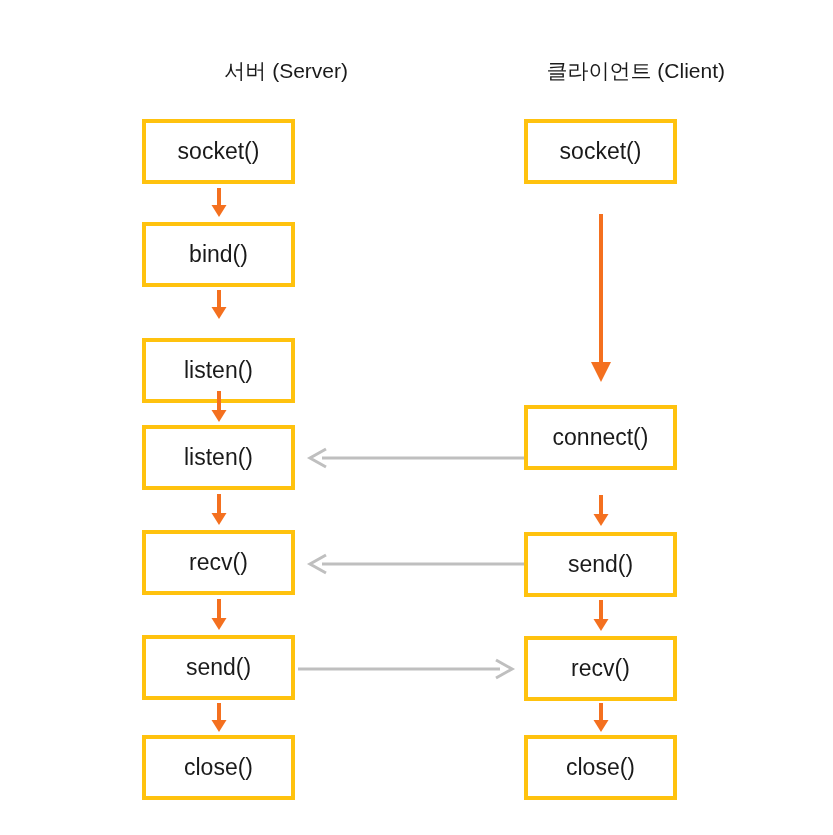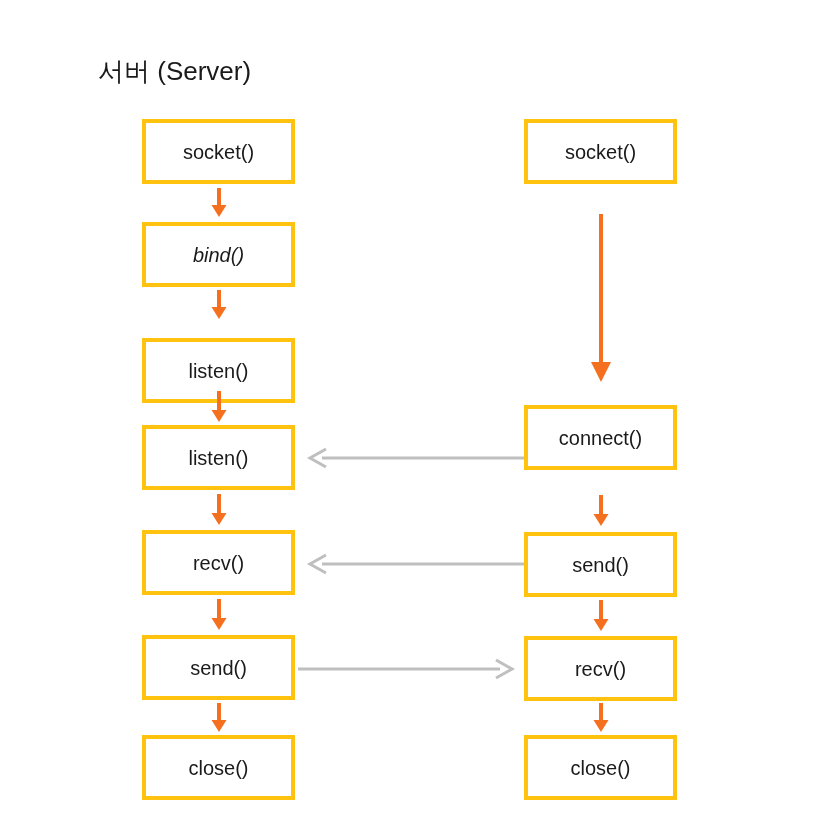--- a/index.html
+++ b/index.html
@@ -15,41 +15,41 @@
   }
   #diagram {
     position: relative;
     width: 833px;
     height: 835px;
     overflow: hidden;
     background: #ffffff;
   }
   .col-title {
     position: absolute;
-    font-size: 26px;
+    font-size: 21px;
     color: #1a1a1a;
     letter-spacing: 0px;
     white-space: nowrap;
-    text-align: left;
+    text-align: right;
     line-height: 30px;
   }
   #title-server  { left: 98px;  top: 56px; width: 250px; }
   #title-client  { left: 475px; top: 56px; width: 250px; }
 
   .node {
     position: absolute;
     width: 153px;
     height: 65px;
     box-sizing: border-box;
     border: 4px solid #FFC20E;
     background: #ffffff;
     display: flex;
     align-items: center;
     justify-content: center;
-    font-size: 20px;
+    font-size: 23px;
     color: #1a1a1a;
     line-height: 1;
   }
   .node .node-label { display: block; }
 
   .col-server .node { left: 142px; }
   .col-client .node { left: 524px; }
 
   
   .varrow {
@@ -75,35 +75,36 @@
     pointer-events: none;
   }
   .harrow svg { display: block; overflow: visible; }
 </style>
 </head>
 <body>
 
 <div id="diagram">
 
   <div class="col-title" id="title-server">서버 (Server)</div>
+  <div class="col-title" id="title-client">클라이언트 (Client)</div>
 
   <div class="col-server">
 
     <div class="node" style="top:119px;">
       <span class="node-label">socket()</span>
     </div>
 
     <div class="varrow" style="left:208px; top:188px; height:30px;">
       <svg width="22" height="30" viewBox="0 0 22 30">
         <line x1="11" y1="0" x2="11" y2="20" stroke="#F4701F" stroke-width="4"></line>
         <polygon points="11,29 3.5,17 18.5,17" fill="#F4701F"></polygon>
       </svg>
     </div>
 
-    <div class="node" style="top:222px;font-style:italic;">
+    <div class="node" style="top:222px;">
       <span class="node-label">bind()</span>
     </div>
 
     <div class="varrow" style="left:208px; top:290px; height:30px;">
       <svg width="22" height="30" viewBox="0 0 22 30">
         <line x1="11" y1="0" x2="11" y2="20" stroke="#F4701F" stroke-width="4"></line>
         <polygon points="11,29 3.5,17 18.5,17" fill="#F4701F"></polygon>
       </svg>
     </div>
 

